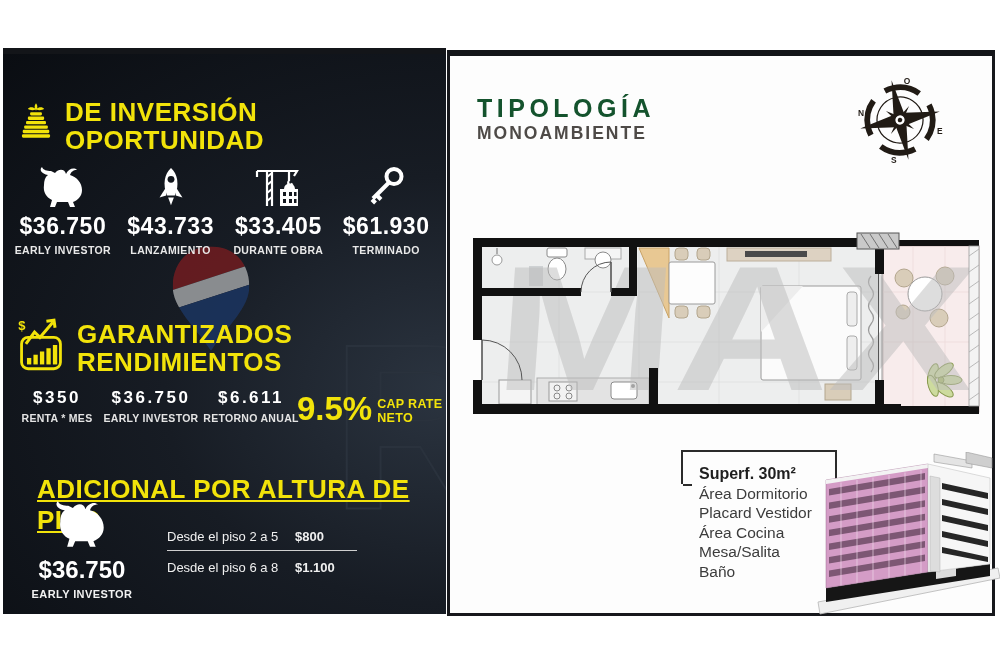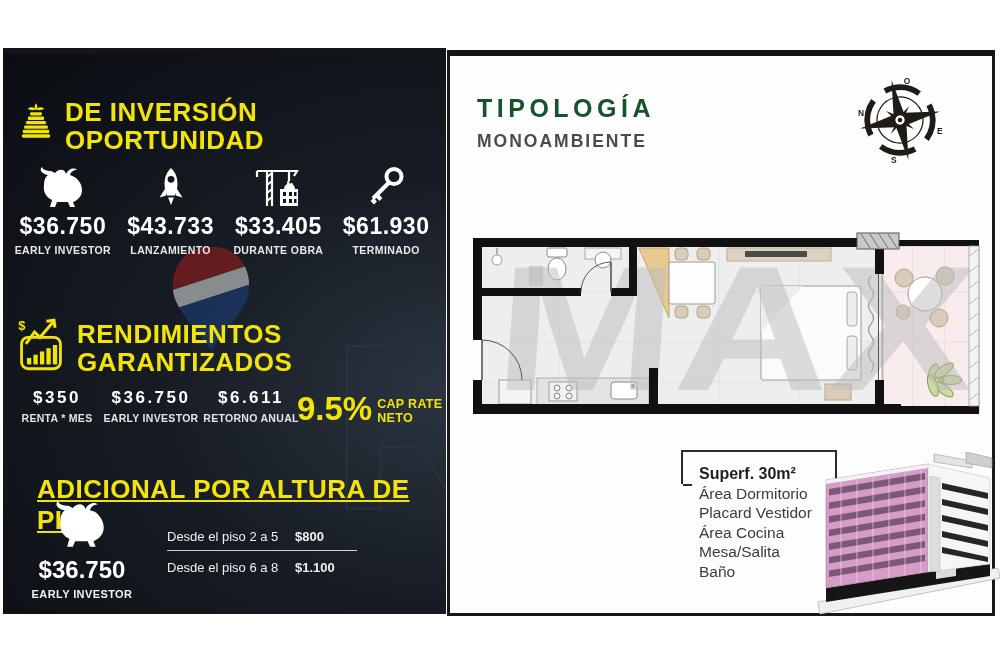--- a/index.html
+++ b/index.html
@@ -33,21 +33,21 @@
   .bonus-left .price{font-size:24px;font-weight:800;margin-top:4px;}
   .bonus-left .lab{font-size:11px;font-weight:700;letter-spacing:.4px;margin-top:4px;color:#f2f2f2;}
   .bonus-table{position:absolute;left:164px;top:472px;width:236px;}
   .bt-row{display:flex;font-size:13px;color:#f0f0f0;height:21px;align-items:center;}
   .bt-row .bl{width:128px;} .bt-row .bv{font-weight:700;}
   .bt-sep{border-bottom:1px solid #cfcfcf;width:190px;margin:3px 0 6px 0;}
   
   .white-card{position:absolute;left:447px;top:50px;width:548px;height:566px;box-sizing:border-box;
               background:#fdfdfd;border:3px solid #17181c;border-top:6px solid #131519;}
   .typ-title{position:absolute;left:27px;top:38px;font-size:25px;font-weight:800;letter-spacing:4.5px;color:#14532d;}
-  .typ-sub{position:absolute;left:27px;top:75px;font-size:17.5px;font-weight:800;letter-spacing:2px;color:#4e4a47;}
+  .typ-sub{position:absolute;left:27px;top:67px;font-size:17.5px;font-weight:800;letter-spacing:2px;color:#4e4a47;}
   .compass{position:absolute;left:404px;top:18px;}
   .plan{position:absolute;left:23px;top:176px;}
   .bracket{position:absolute;left:231px;top:394px;width:152px;height:32px;
            border-top:2px solid #2b2b2b;border-left:2px solid #2b2b2b;border-right:2px solid #2b2b2b;}
   .bracket .tick{position:absolute;left:0;bottom:-2px;width:9px;height:2px;background:#2b2b2b;}
   .unit-text{position:absolute;left:249px;top:408px;font-size:15.5px;line-height:19.5px;color:#3c3c3c;}
   .unit-text .ut-head{font-weight:800;font-size:16px;color:#1f1f1f;}
   .building{position:absolute;left:816px;top:452px;z-index:4;}
 </style>
 </head>
@@ -171,22 +171,22 @@
           <rect x="9" y="37" width="4" height="6"></rect>
           <rect x="15" y="34" width="4" height="9"></rect>
           <rect x="21" y="31" width="4" height="12"></rect>
           <rect x="27" y="28" width="4" height="15"></rect>
           <rect x="33" y="25" width="4" height="18"></rect>
         </g>
         <path d="M8,24 L16,13 L21,18 L33,4" fill="none" stroke="#f2e30a" stroke-width="2.8"></path>
         <path d="M27,3 L34,2 L35,9" fill="none" stroke="#f2e30a" stroke-width="2.8"></path>
       </svg>
       <div class="head-title">
+        <div>GARANTIZADOS</div>
         <div>RENDIMIENTOS</div>
-        <div>GARANTIZADOS</div>
       </div>
     </div>
 
     <div class="metric m1">
       <div class="val">$350</div>
       <div class="lab">RENTA * MES</div>
     </div>
     <div class="metric m2">
       <div class="val">$36.750</div>
       <div class="lab">EARLY INVESTOR</div>

